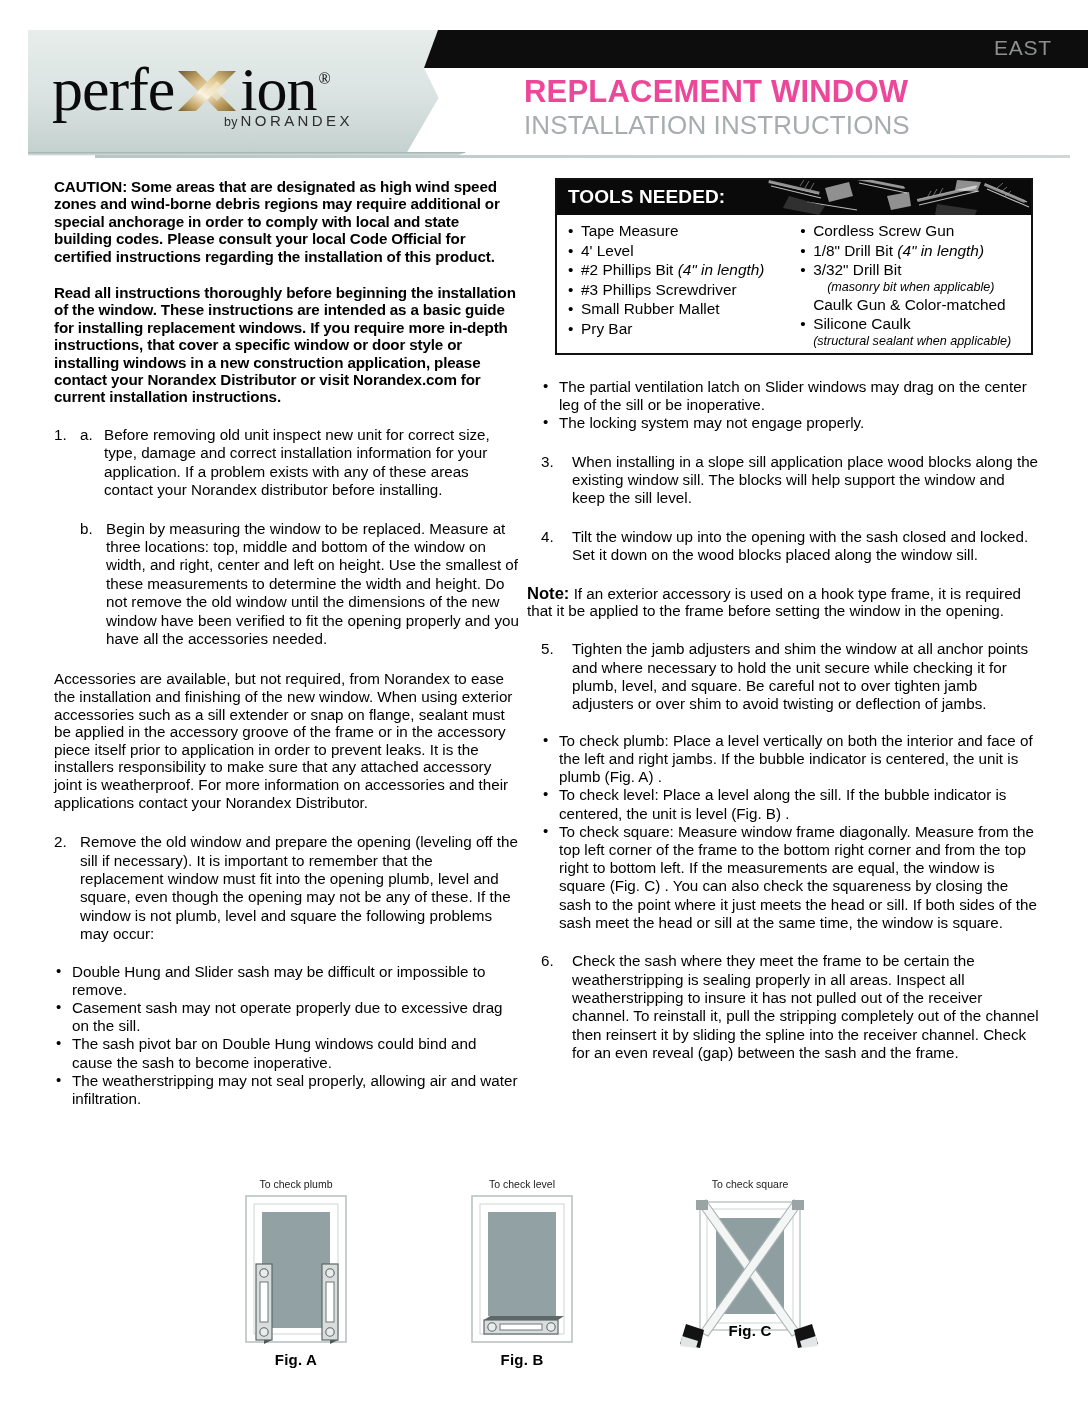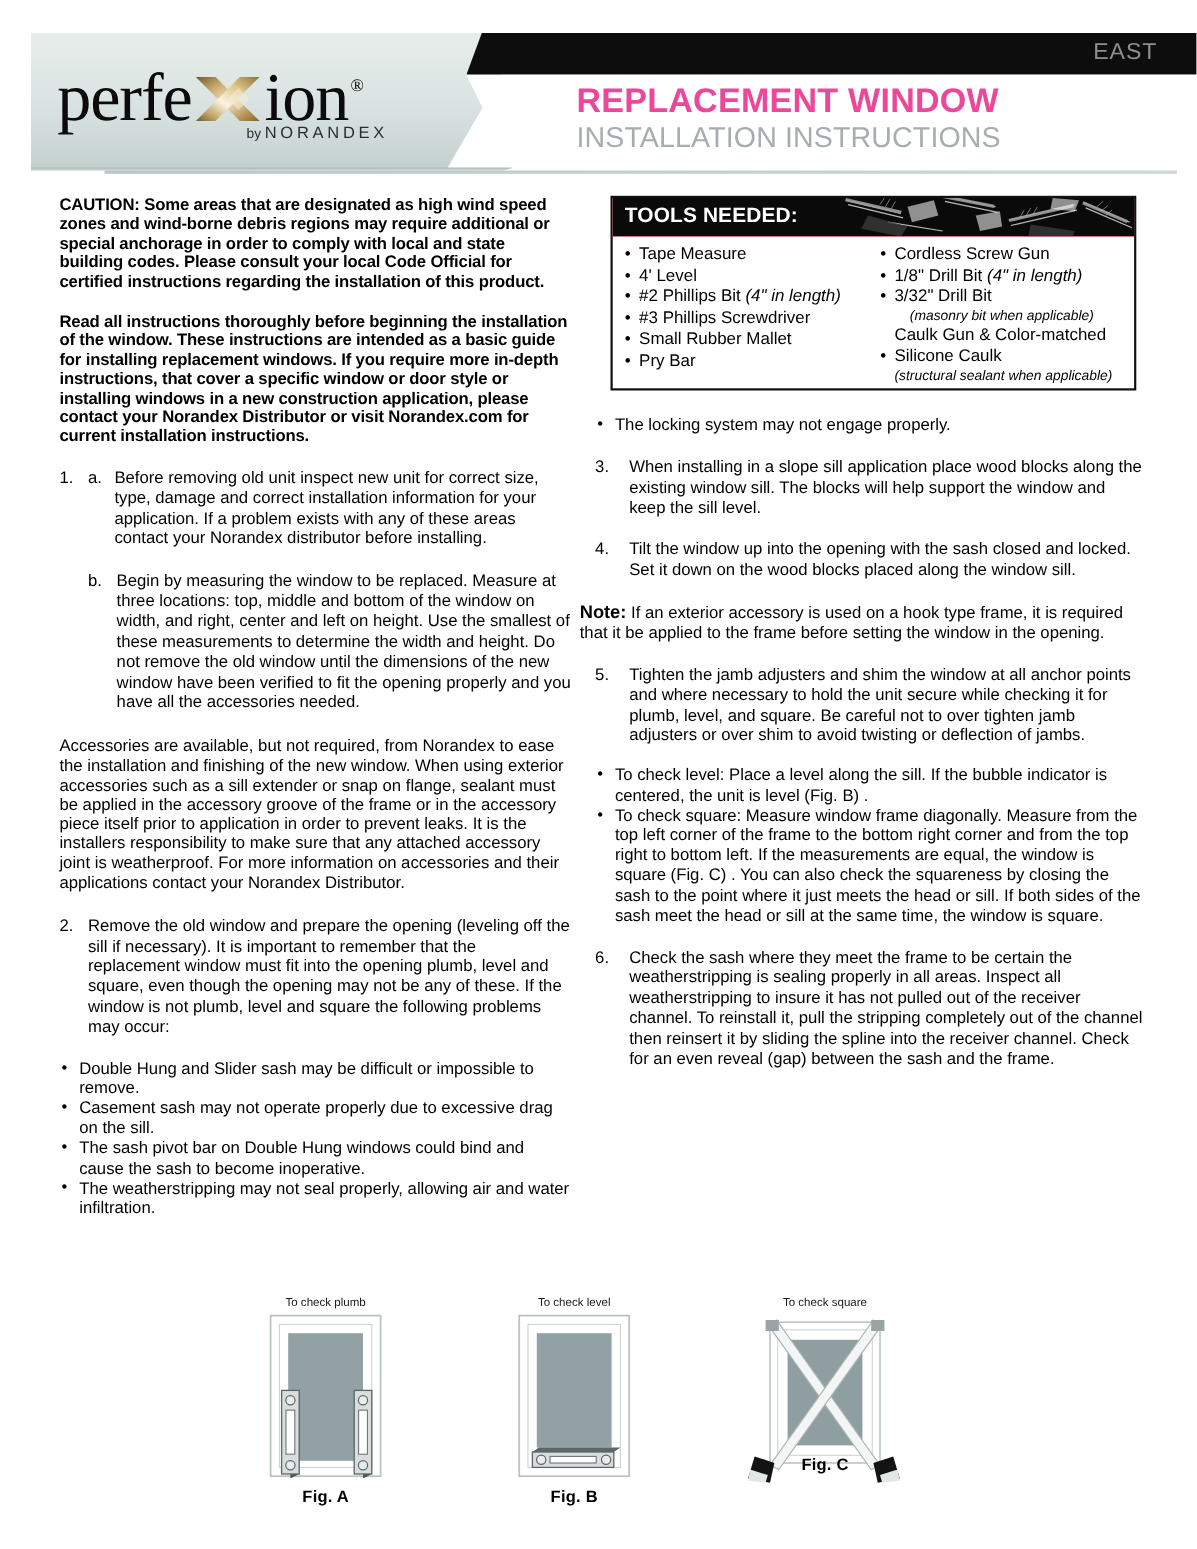--- a/index.html
+++ b/index.html
@@ -100,21 +100,21 @@
   .indent-bul{margin-left:24px;}
   .indent-bul-r{margin-left:24px;}
 
   
   .tools-box{
     position:absolute;left:555px;top:178px;width:478px;height:177px;
     border:2px solid #111;background:#fff;box-sizing:border-box;
   }
   .tools-head{
     position:relative;height:35px;overflow:hidden;
-    background:#b91c1c;
+    background:#4d7c0f;
   }
   .tools-head .tex{position:absolute;inset:0;}
   .tools-head .lbl{
     position:absolute;left:11px;top:6px;
     color:#fff;font-weight:700;font-size:19px;letter-spacing:0.1px;
     font-family:"Liberation Sans", sans-serif;
     z-index:3;
   }
   .tools-body{display:flex;padding:6px 0 0 0;}
   .tools-col{padding-left:10px;}
@@ -289,20 +289,21 @@
     </div>
   </div>
 </div>
 <style>
   .tools-col.r .tool-li:nth-of-type(5)::before{content:"";}
 </style>
 
 <div class="col-right" style="top:378px;">
 
   <ul class="bul indent-bul-r">
+    <li>The partial ventilation latch on Slider windows may drag on the center leg of the sill or be inoperative.</li>
     <li>The locking system may not engage properly.</li>
   </ul>
 
   <div class="numitem" style="margin-top:20px;">
     <span class="num wide">3.</span>
     <span class="txt">When installing in a slope sill application place wood blocks along the existing window sill. The blocks will help support the window and keep the sill level.</span>
   </div>
 
   <div class="numitem" style="margin-top:20px;">
     <span class="num wide">4.</span>
@@ -310,20 +311,21 @@
   </div>
 
   <p class="note-p" style="margin-top:20px;margin-left:-14px;"><b>Note:</b><span> If an exterior accessory is used on a hook type frame, it is required that it be applied to the frame before setting the window in the opening.</span></p>
 
   <div class="numitem" style="margin-top:20px;">
     <span class="num wide">5.</span>
     <span class="txt">Tighten the jamb adjusters and shim the window at all anchor points and where necessary to hold the unit secure while checking it for plumb, level, and square. Be careful not to over tighten jamb adjusters or over shim to avoid twisting or deflection of jambs.</span>
   </div>
 
   <ul class="bul indent-bul-r" style="margin-top:18px;">
+    <li>To check plumb: Place a level vertically on both the interior and face of the left and right jambs. If the bubble indicator is centered, the unit is plumb (Fig. A)   .</li>
     <li>To check level: Place a level along the sill.  If the bubble indicator is centered, the unit is level (Fig. B)   .</li>
     <li>To check square: Measure window frame diagonally. Measure from the top left corner of the frame to the bottom right corner and from the top right to bottom left. If the measurements are equal, the window is square (Fig. C)   . You can also check the squareness by closing the sash to the point where it just meets the head or sill. If both sides of the sash meet the head or sill at the same time, the window is square.</li>
   </ul>
 
   <div class="numitem" style="margin-top:20px;">
     <span class="num wide">6.</span>
     <span class="txt">Check the sash where they meet the frame to be certain the weatherstripping is sealing properly in all areas. Inspect all weatherstripping to insure it has not pulled out of the receiver channel. To reinstall it, pull the stripping completely out of the channel then reinsert it by sliding the spline into the receiver channel. Check for an even reveal (gap) between the sash and the frame.</span>
   </div>
 </div>
 

